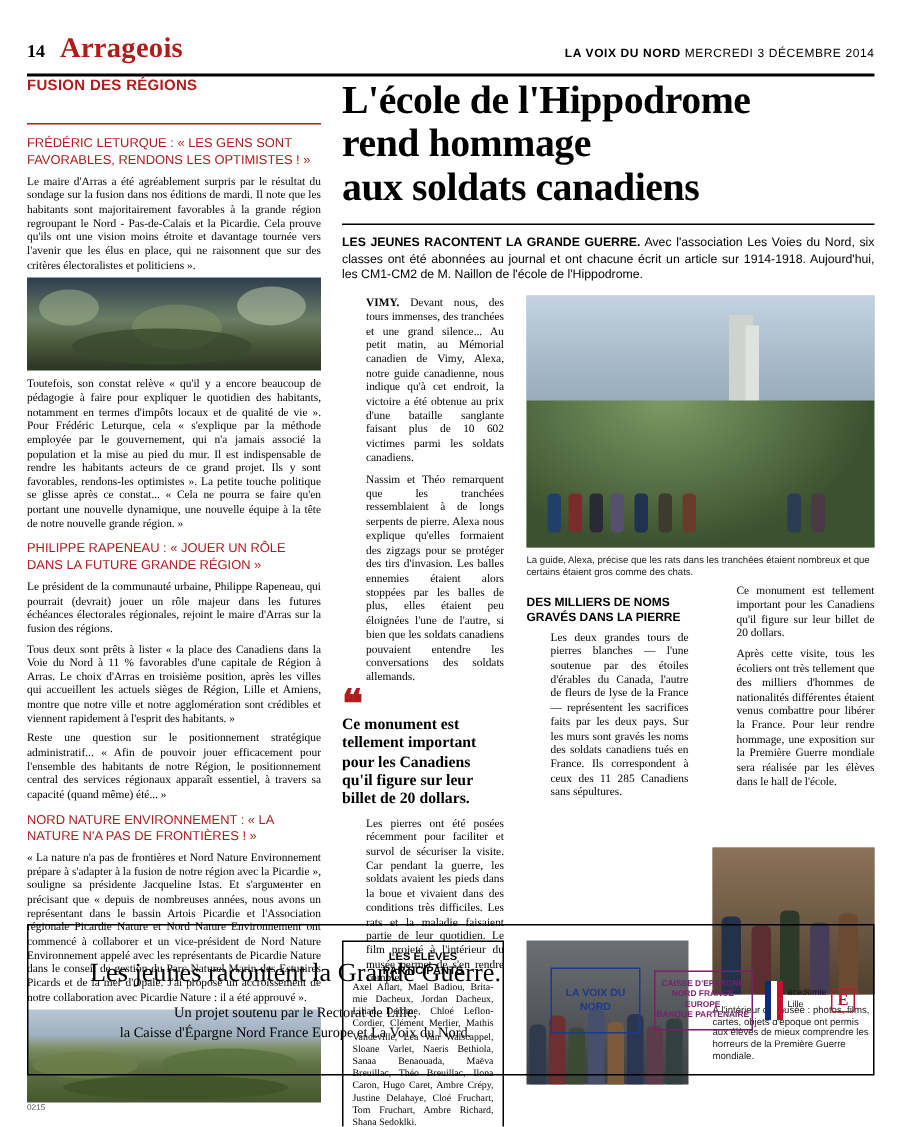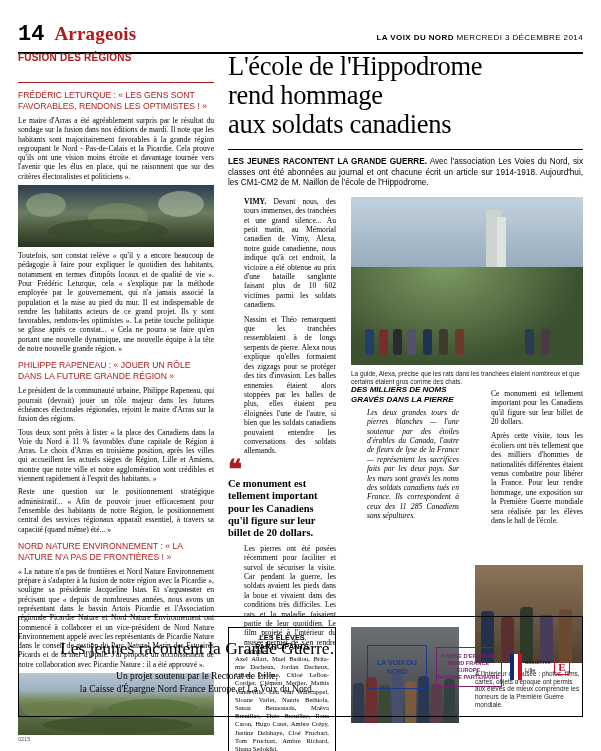--- a/index.html
+++ b/index.html
@@ -14,21 +14,21 @@
   }
   .page { position: relative; width: 601px; height: 751px; padding: 0; }
 
   
   .masthead {
     position: absolute; left: 18px; top: 22px; width: 565px;
     display: flex; align-items: baseline; justify-content: space-between;
     border-bottom: 2.5px solid #000; padding-bottom: 5px;
   }
   .mast-left { display:flex; align-items: baseline; gap: 10px; }
-  .page-num { font-family: Liberation Mono, monospace; font-weight: bold; font-size: 22px; }
+  .page-num { font-family: Liberation Serif, serif; font-weight: bold; font-size: 12px; }
   .section-name { font-family: "Liberation Serif", serif; font-weight: bold; font-size: 19px; color:#b01b1b; letter-spacing: .2px;}
   .mast-right { font-family:"Liberation Sans", sans-serif; font-size: 8px; letter-spacing: .4px; }
   .mast-right .brand { font-weight: bold; }
 
   
   .left-col {
     position: absolute; left: 18px; top: 52px; width: 196px; height: 556px;
   }
   .rubric {
     font-family:"Liberation Sans", sans-serif;
@@ -52,21 +52,21 @@
   }
   .photo.field {
     background: linear-gradient(#b9c6d4 0%, #9fb0c0 28%, #7c8f63 42%, #5f7244 60%, #46572f 100%);
   }
   .photo .blob { position:absolute; border-radius:50%; opacity:.55; }
 
   
   .right-col { position: absolute; left: 228px; top: 52px; width: 355px; }
   .bigtitle {
     font-family:"Liberation Serif", serif;
-    font-weight: normal; font-size: 26.5px; line-height: 29px;
+    font-weight: bold; font-size: 26.5px; line-height: 29px;
     letter-spacing: -0.3px; margin:0 0 10px 0;
   }
   .chapeau {
     font-family:"Liberation Sans", sans-serif;
     font-size: 8.2px; line-height: 10.6px; text-align: justify;
     border-top: 1px solid #000; padding-top: 7px; margin-bottom: 8px;
   }
   .chapeau .caps { font-weight: bold; }
 
   .cols3 { position: relative; width: 355px; }
@@ -246,21 +246,21 @@
         <div class="kid" style="left:24%;background:#55506b;"></div>
         <div class="kid" style="left:31%;background:#1f3350;"></div>
         <div class="kid" style="left:38%;background:#3d3b2c;"></div>
         <div class="kid" style="left:45%;background:#6b3a2a;"></div>
         <div class="kid" style="left:75%;background:#2b3b52;"></div>
         <div class="kid" style="left:82%;background:#4a3a46;"></div>
       </div>
 
       <div style="position:absolute;left:123px;top:170px;width:232px;" class="cap">La guide, Alexa, précise que les rats dans les tranchées étaient nombreux et que certains étaient gros comme des chats.</div>
 
-      <div class="colB" style="top:184px;font-style:italic;">
+      <div class="colB" style="top:196px;">
         <div class="subhead">DES MILLIERS DE NOMS GRAVÉS DANS LA PIERRE</div>
         <p class="rtext">Les deux grandes tours de pierres blanches — l'une soutenue par des étoiles d'érables du Canada, l'autre de fleurs de lyse de la France — représentent les sacrifices faits par les deux pays. Sur les murs sont gravés les noms des soldats canadiens tués en France. Ils correspondent à ceux des 11 285 Canadiens sans sépultures.</p>
       </div>
 
       <div class="colC" style="top:192px;">
         <p class="rtext">Ce monument est tellement important pour les Canadiens qu'il figure sur leur billet de 20 dollars.</p>
         <p class="rtext">Après cette visite, tous les écoliers ont très tellement que des milliers d'hommes de nationalités différentes étaient venus combattre pour libérer la France. Pour leur rendre hommage, une exposition sur la Première Guerre mondiale sera réalisée par les élèves dans le hall de l'école.</p>
       </div>
 
       <div class="eleves-box">

